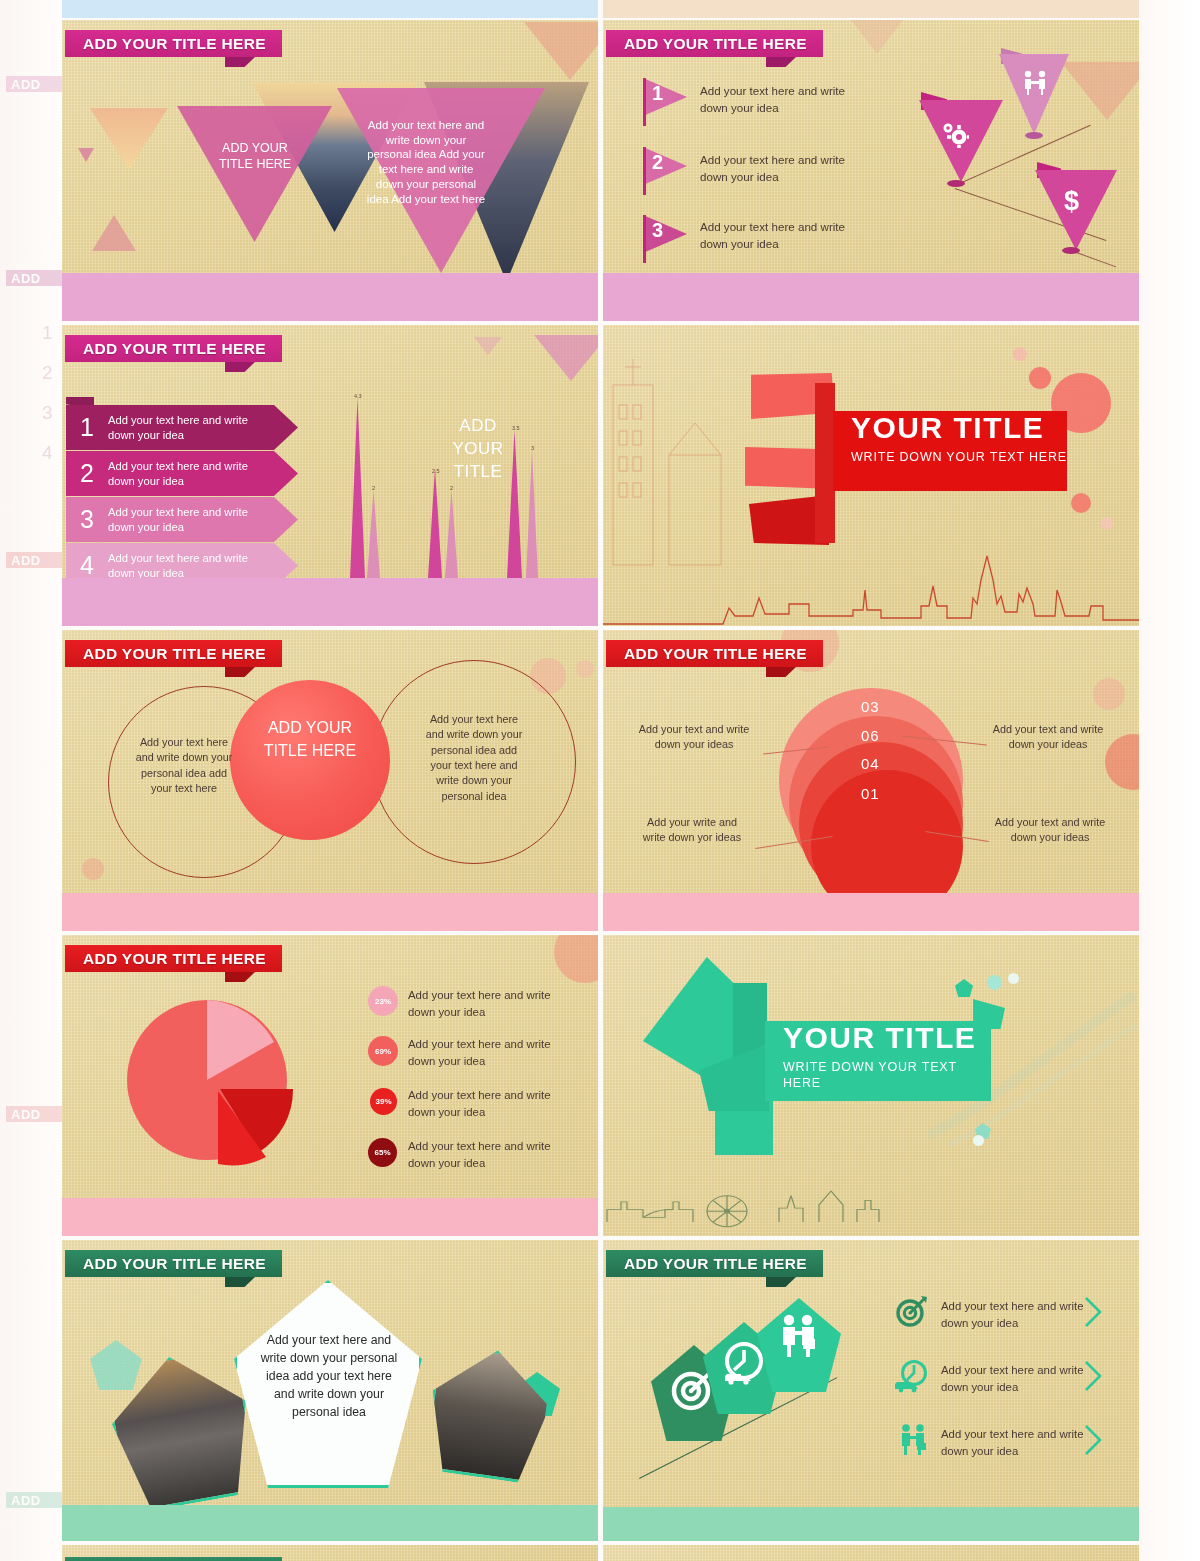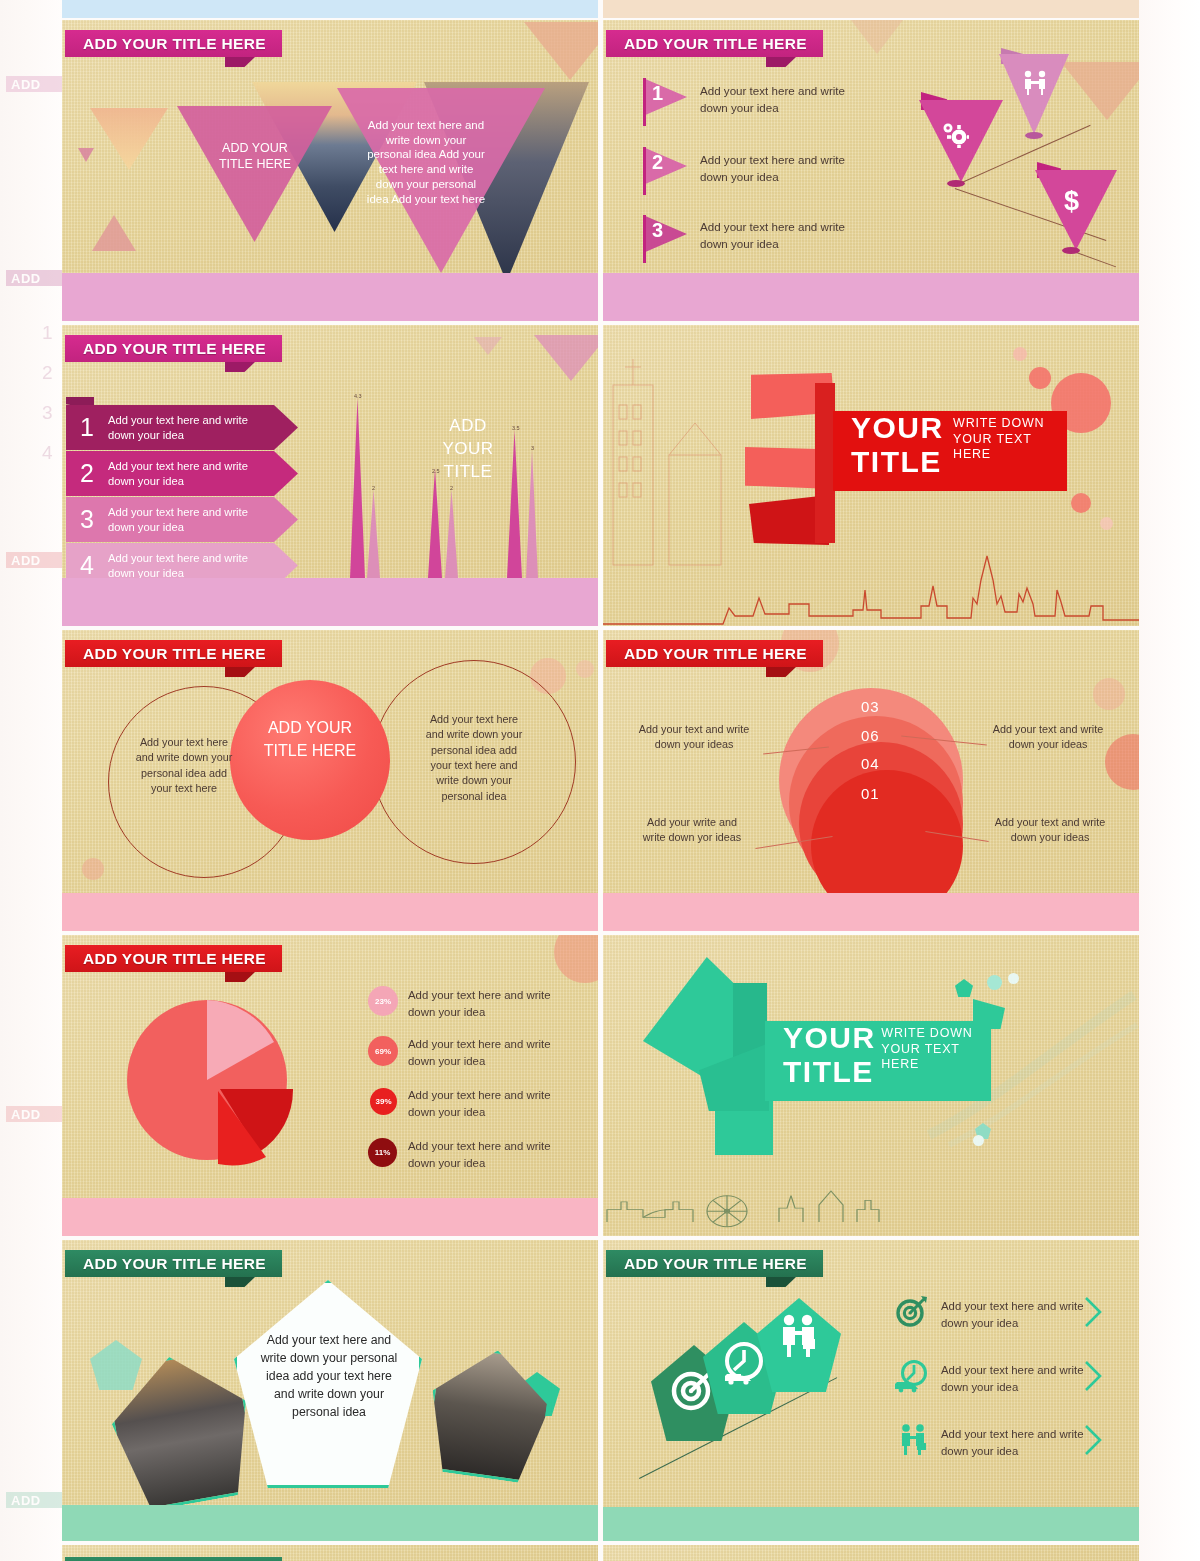--- a/index.html
+++ b/index.html
@@ -107,21 +107,21 @@
     display:flex; align-items:center;
   }
   .ribbon .rn { width:42px; text-align:center; color:#fff; font-size:25px; }
   .ribbon .rt { color:#fff; font-size:11.2px; line-height:1.32; }
   .rib-fold { position:absolute; left:4px; width:28px; clip-path: polygon(0 0, 100% 0, 100% 100%, 0 60%); }
   .spike { position:absolute; bottom:48px; clip-path: polygon(50% 0, 100% 100%, 0 100%); }
   .spike-lbl { position:absolute; font-size:5.5px; color:#6a4b3e; }
   .s3-addtitle { position:absolute; color:#fff; font-size:17px; line-height:1.35; text-align:center; letter-spacing:.5px; }
 
   
-  .ori-box { position:absolute; display:flex; justify-content:flex-end; }
+  .ori-box { position:absolute; display:flex; flex-direction:column; justify-content:flex-start; }
   .ori-title { color:#fff; font-size:30px; font-weight:bold; letter-spacing:1.5px; }
   .ori-sub { color:#fff; font-size:12.5px; letter-spacing:.8px; line-height:1.25; }
   .blob { position:absolute; border-radius:50%; }
 
   
   .ring { position:absolute; border-radius:50%; border:1.6px solid #a03a25; }
   .core { position:absolute; border-radius:50%; background: radial-gradient(circle at 38% 32%, #ff7a72 0%, #f75a55 55%, #ef4a46 100%); }
   .venn-txt { position:absolute; font-size:10.8px; color:#4b3a33; text-align:center; line-height:1.42; }
   .core-txt { position:absolute; color:#fff; font-size:16px; text-align:center; line-height:1.45; }
 
@@ -285,21 +285,21 @@
         <div class="spike" style="left:366px;width:14px;height:110px;background:#d1459a;"></div>
         <div class="spike-lbl" style="left:370px;top:143px;">2.5</div>
         <div class="spike" style="left:383px;width:13px;height:88px;background:#dd8fb8;"></div>
         <div class="spike-lbl" style="left:388px;top:160px;">2</div>
 
         <div class="spike" style="left:445px;width:15px;height:148px;background:#d1459a;"></div>
         <div class="spike-lbl" style="left:450px;top:100px;">3.5</div>
         <div class="spike" style="left:464px;width:12px;height:128px;background:#dd8fb8;"></div>
         <div class="spike-lbl" style="left:469px;top:120px;">3</div>
 
-        <div class="s3-addtitle" style="left:372px;top:90px;width:68px;">ADD YOUR TITLE</div>
+        <div class="s3-addtitle" style="left:372px;top:90px;width:88px;">ADD YOUR TITLE</div>
 
         <div class="skyline sky-pink"></div>
         <svg class="sky-teeth" viewBox="0 0 536 30" preserveAspectRatio="none">
           <path fill="#e8a7d2" d="M0,30 L0,16 L14,16 L14,8 L34,8 L34,18 L60,18 L60,12 L92,12 L92,20 L120,20 L120,10 L138,10 L138,22 L176,22 L176,14 L196,14 L196,6 L206,6 L206,20 L242,20 L242,11 L268,11 L268,19 L300,19 L300,9 L320,9 L320,21 L350,21 L350,13 L380,13 L380,20 L410,20 L410,7 L422,7 L422,18 L452,18 L452,12 L484,12 L484,20 L512,20 L512,15 L536,15 L536,30 Z"></path>
         </svg>
         <div class="banner bn-pink">
           <div class="bar">ADD YOUR TITLE HERE</div>
           <div class="tail"></div>
         </div>
       </div>
@@ -426,21 +426,21 @@
           <span>69%</span>
         </div>
         <div class="s7-txt" style="left:346px;top:101px;width:148px;">Add your text here and write down your idea</div>
 
         <div class="pct-dot" style="left:308px;top:153px;width:27px;height:27px;background:#e8201f;">
           <span>39%</span>
         </div>
         <div class="s7-txt" style="left:346px;top:152px;width:148px;">Add your text here and write down your idea</div>
 
         <div class="pct-dot" style="left:306px;top:203px;width:29px;height:29px;background:#8f0d10;">
-          <span>11%</span>
+          <span>65%</span>
         </div>
         <div class="s7-txt" style="left:346px;top:203px;width:148px;">Add your text here and write down your idea</div>
 
         <div class="skyline sky-rose" style="height:38px;"></div>
         <svg class="sky-teeth" viewBox="0 0 536 36" preserveAspectRatio="none" style="height:36px;">
           <path fill="#f9b5c4" d="M0,36 L0,24 L18,24 L18,12 L44,12 L44,26 L76,26 L76,14 L96,14 L96,26 L126,26 L126,16 L156,16 L156,6 L164,6 L164,24 L196,24 L196,12 L226,12 L226,26 L256,26 L256,10 L268,10 L268,22 L298,22 L298,14 L324,14 L324,26 L358,26 L358,10 L380,10 L380,24 L410,24 L410,18 L442,18 L442,26 L476,26 L476,12 L500,12 L500,24 L536,24 L536,36 Z"></path>
         </svg>
         <div class="banner bn-red">
           <div class="bar">ADD YOUR TITLE HERE</div>
           <div class="tail"></div>

